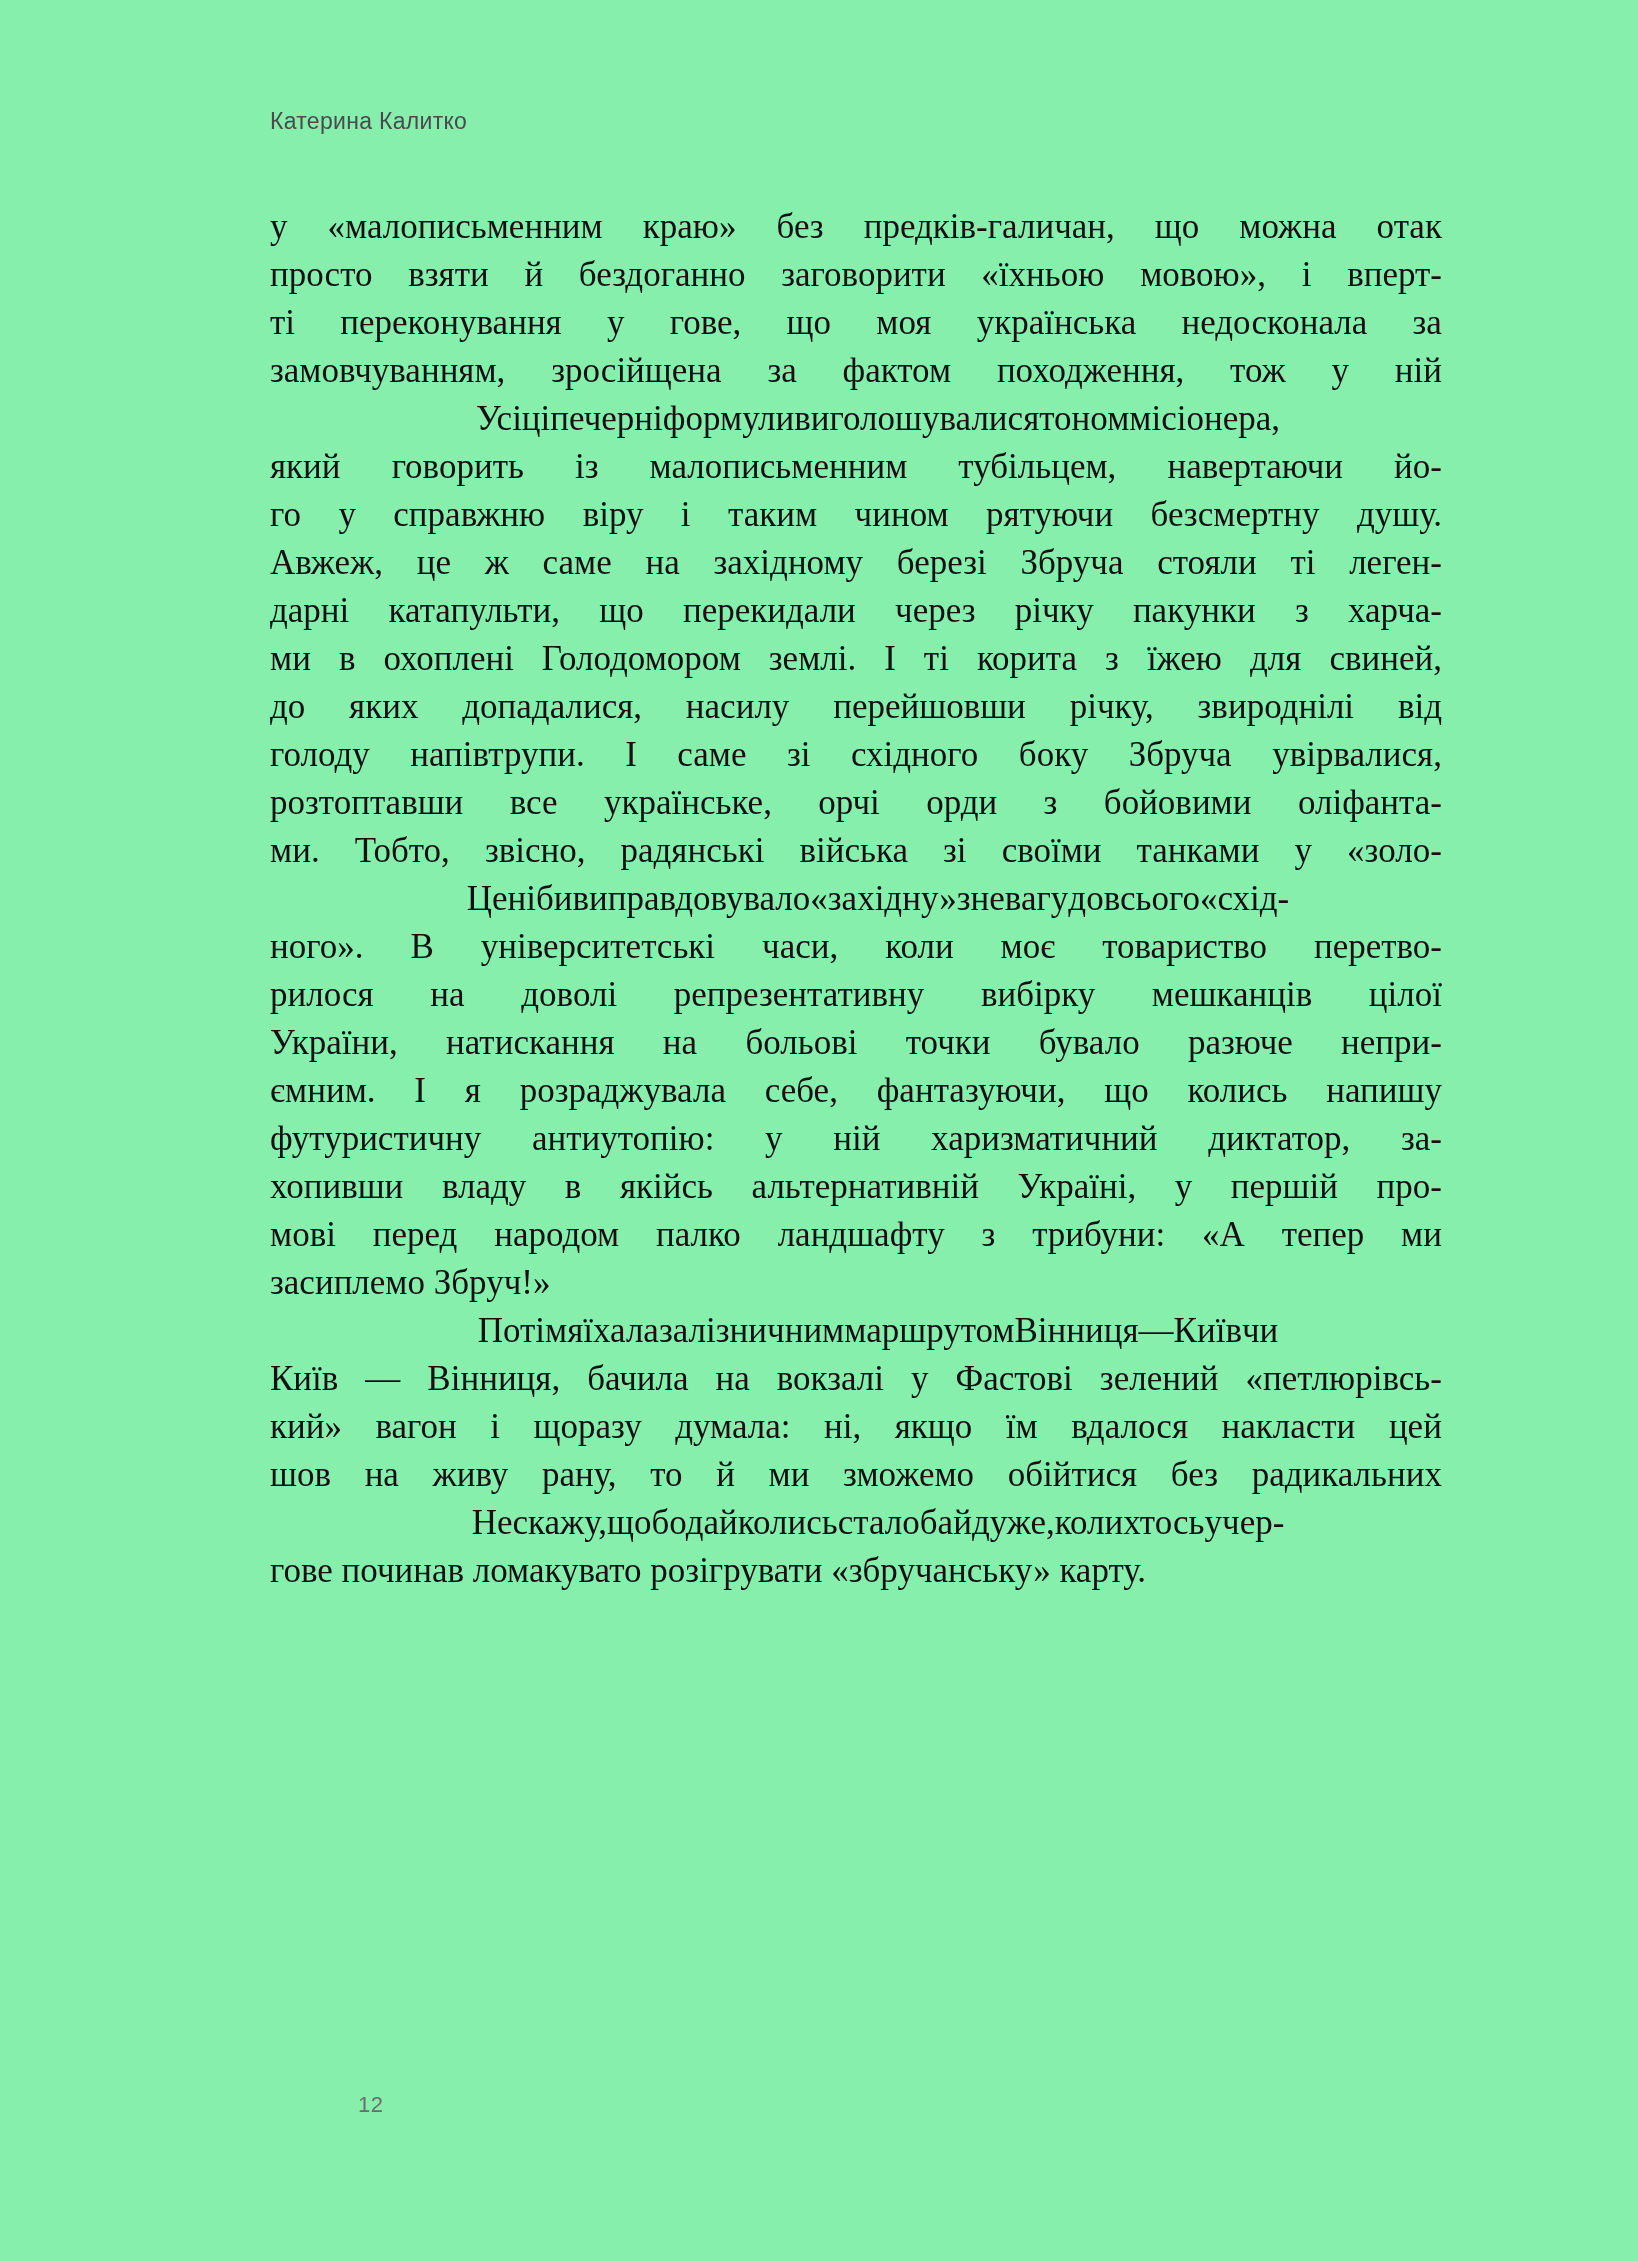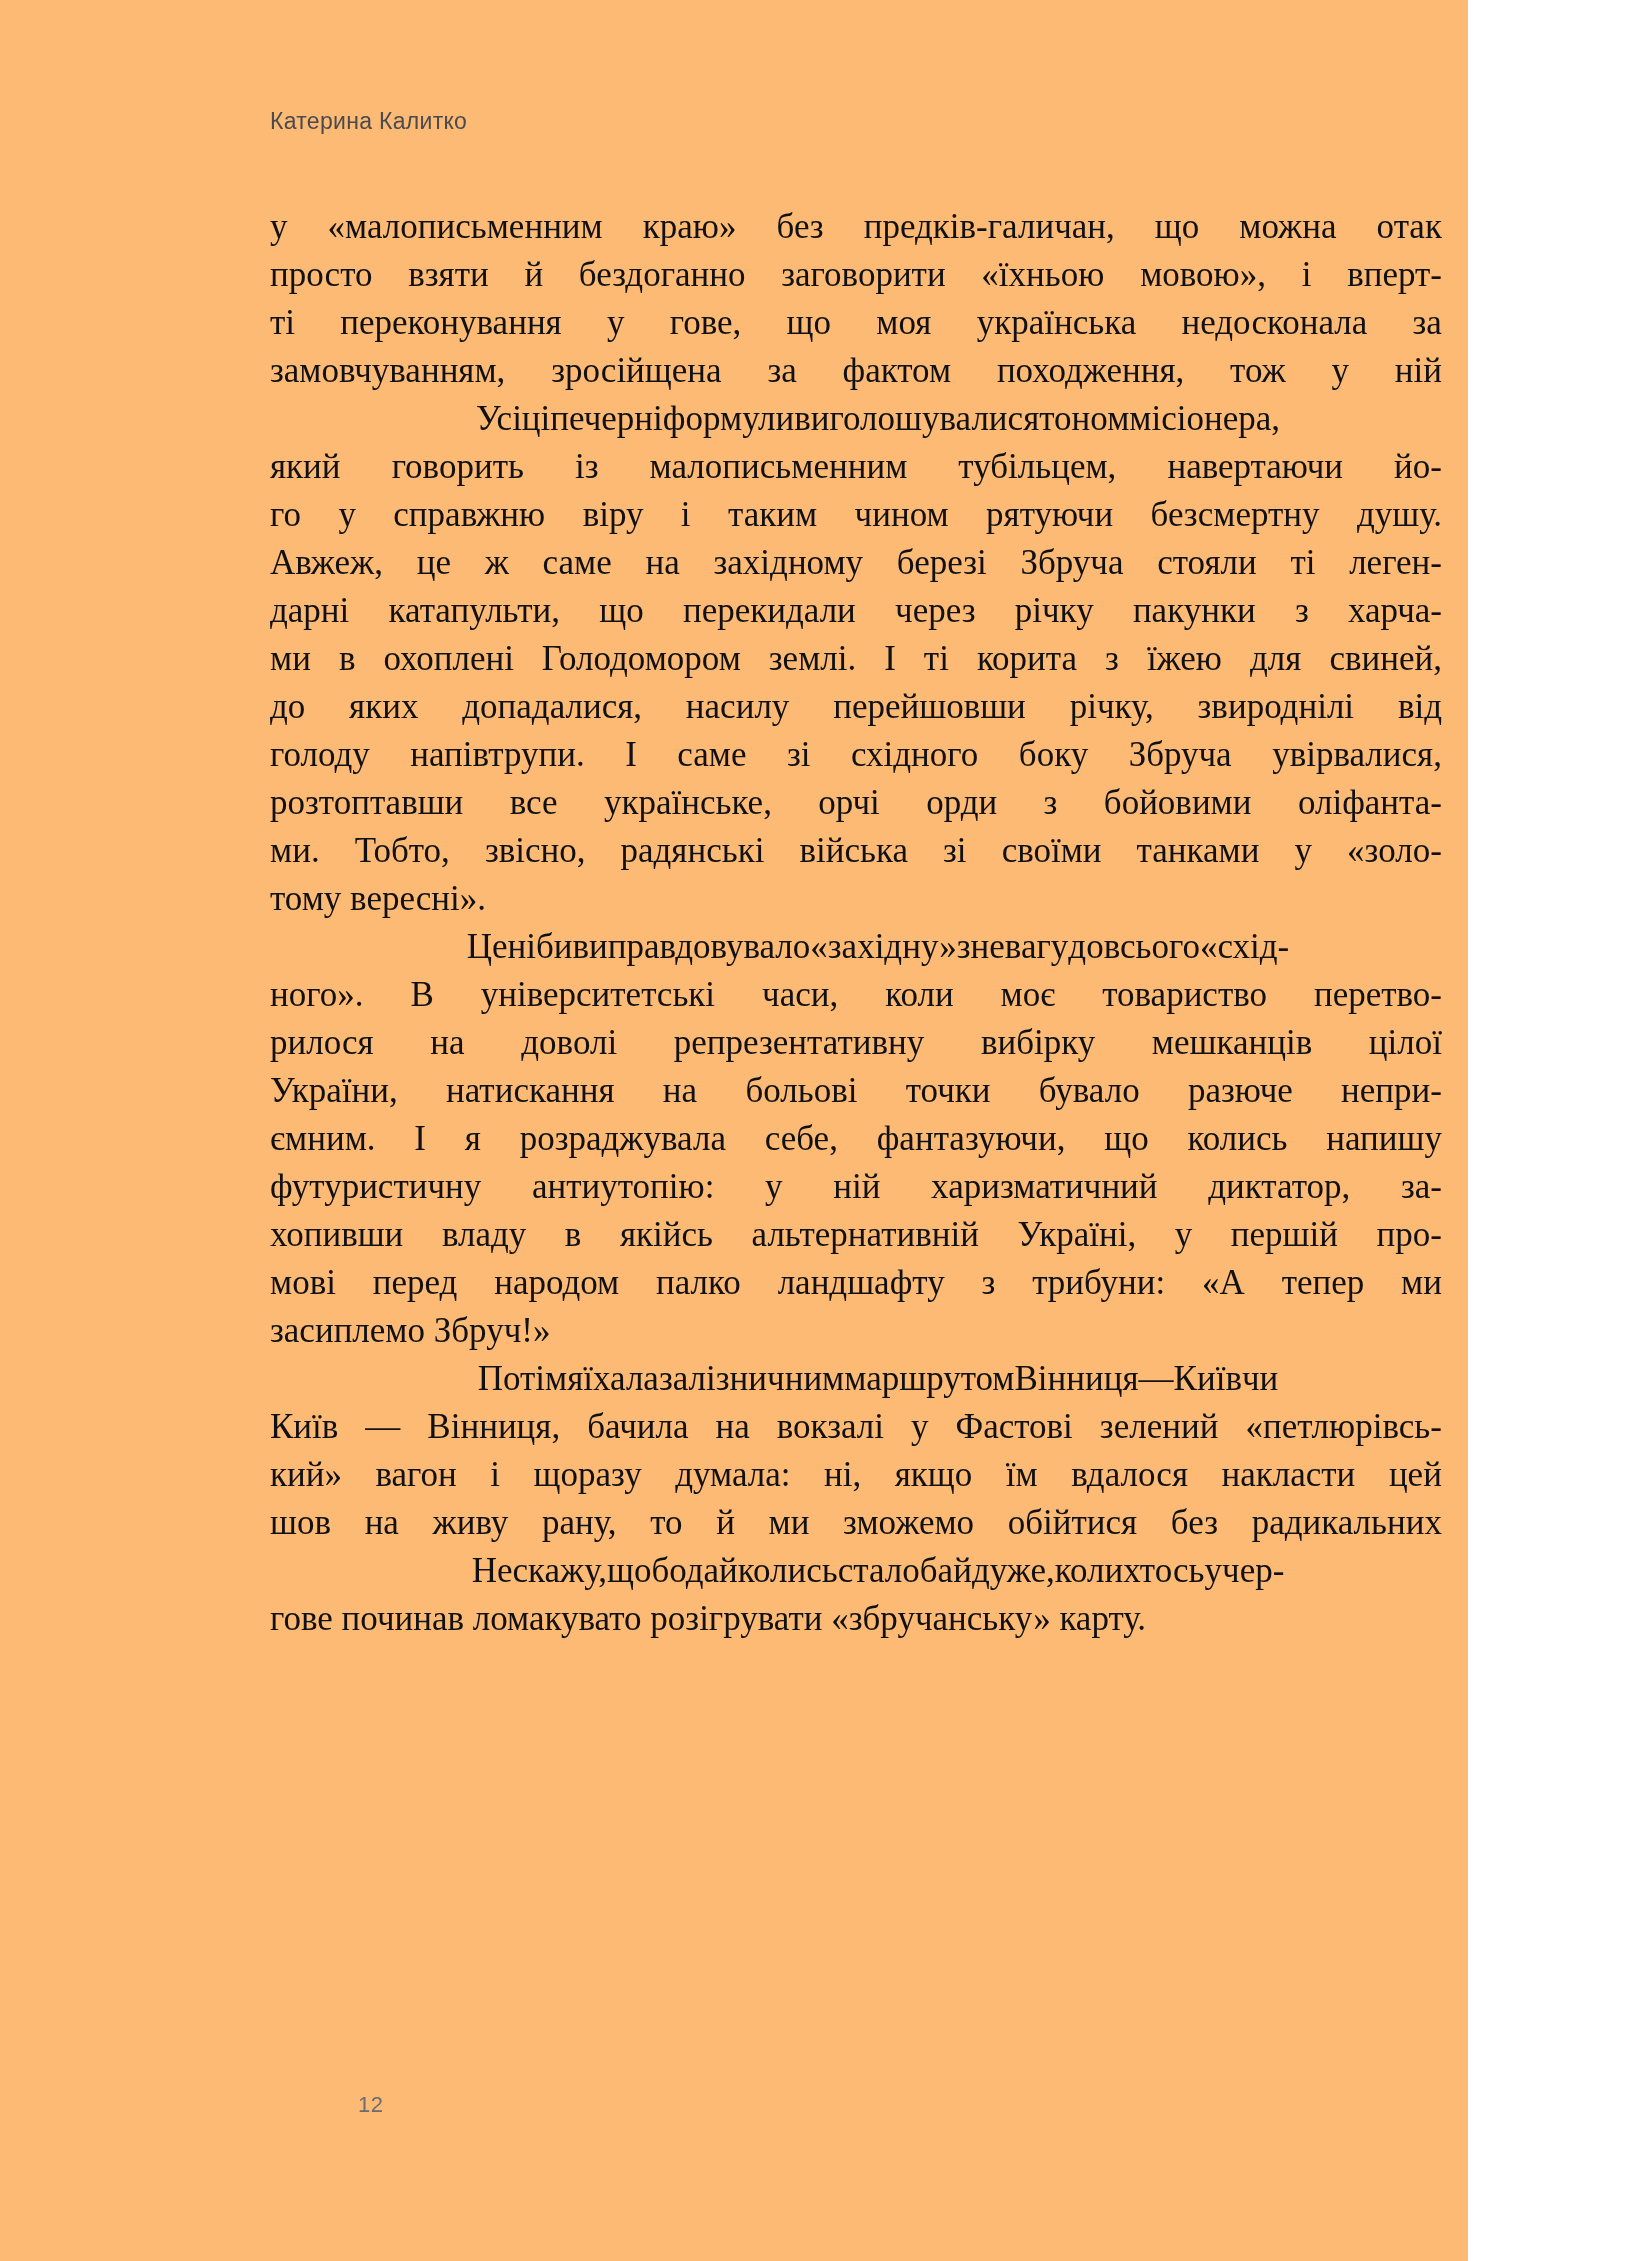--- a/index.html
+++ b/index.html
@@ -3,23 +3,23 @@
 <meta charset="utf-8">
 <style>
   html, body {
     margin: 0;
     padding: 0;
     background: #ffffff;
   }
 
   .page {
     position: relative;
-    width: 1468px;
+    width: 1638px;
     height: 2261px;
-    background: #fdba74;
+    background: #86efac;
     box-sizing: border-box;
     overflow: hidden;
   }
 
   
   .running-head {
     position: absolute;
     top: 108px;
     left: 270px;
     font-family: "Liberation Sans", sans-serif;
@@ -245,21 +245,20 @@
           <span>Тобто,</span>
           <span>звісно,</span>
           <span>радянські</span>
           <span>війська</span>
           <span>зі</span>
           <span>своїми</span>
           <span>танками</span>
           <span>у</span>
           <span>«золо-</span>
         </span>
-        <span class="line">тому вересні».</span>
       </p>
       <p class="para">
         <span class="line justify indent">
           <span>Це</span>
           <span>ніби</span>
           <span>виправдовувало</span>
           <span>«західну»</span>
           <span>зневагу</span>
           <span>до</span>
           <span>всього</span>

